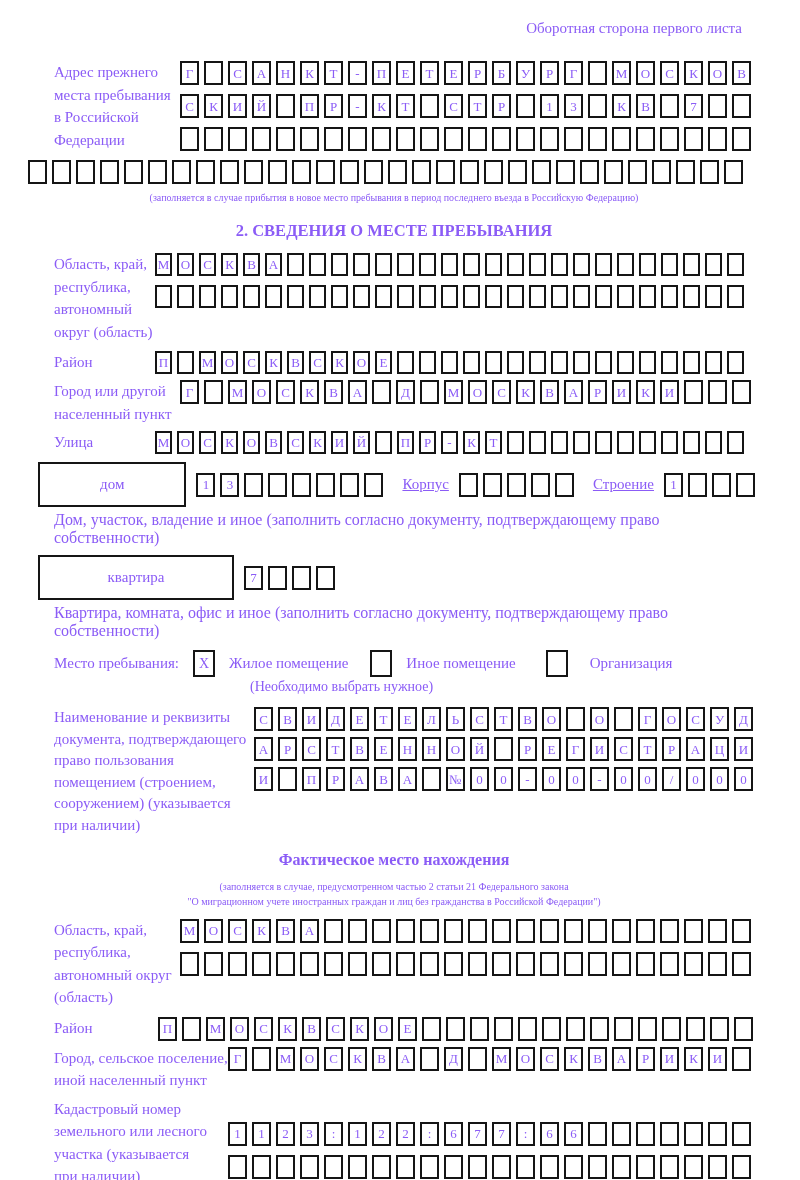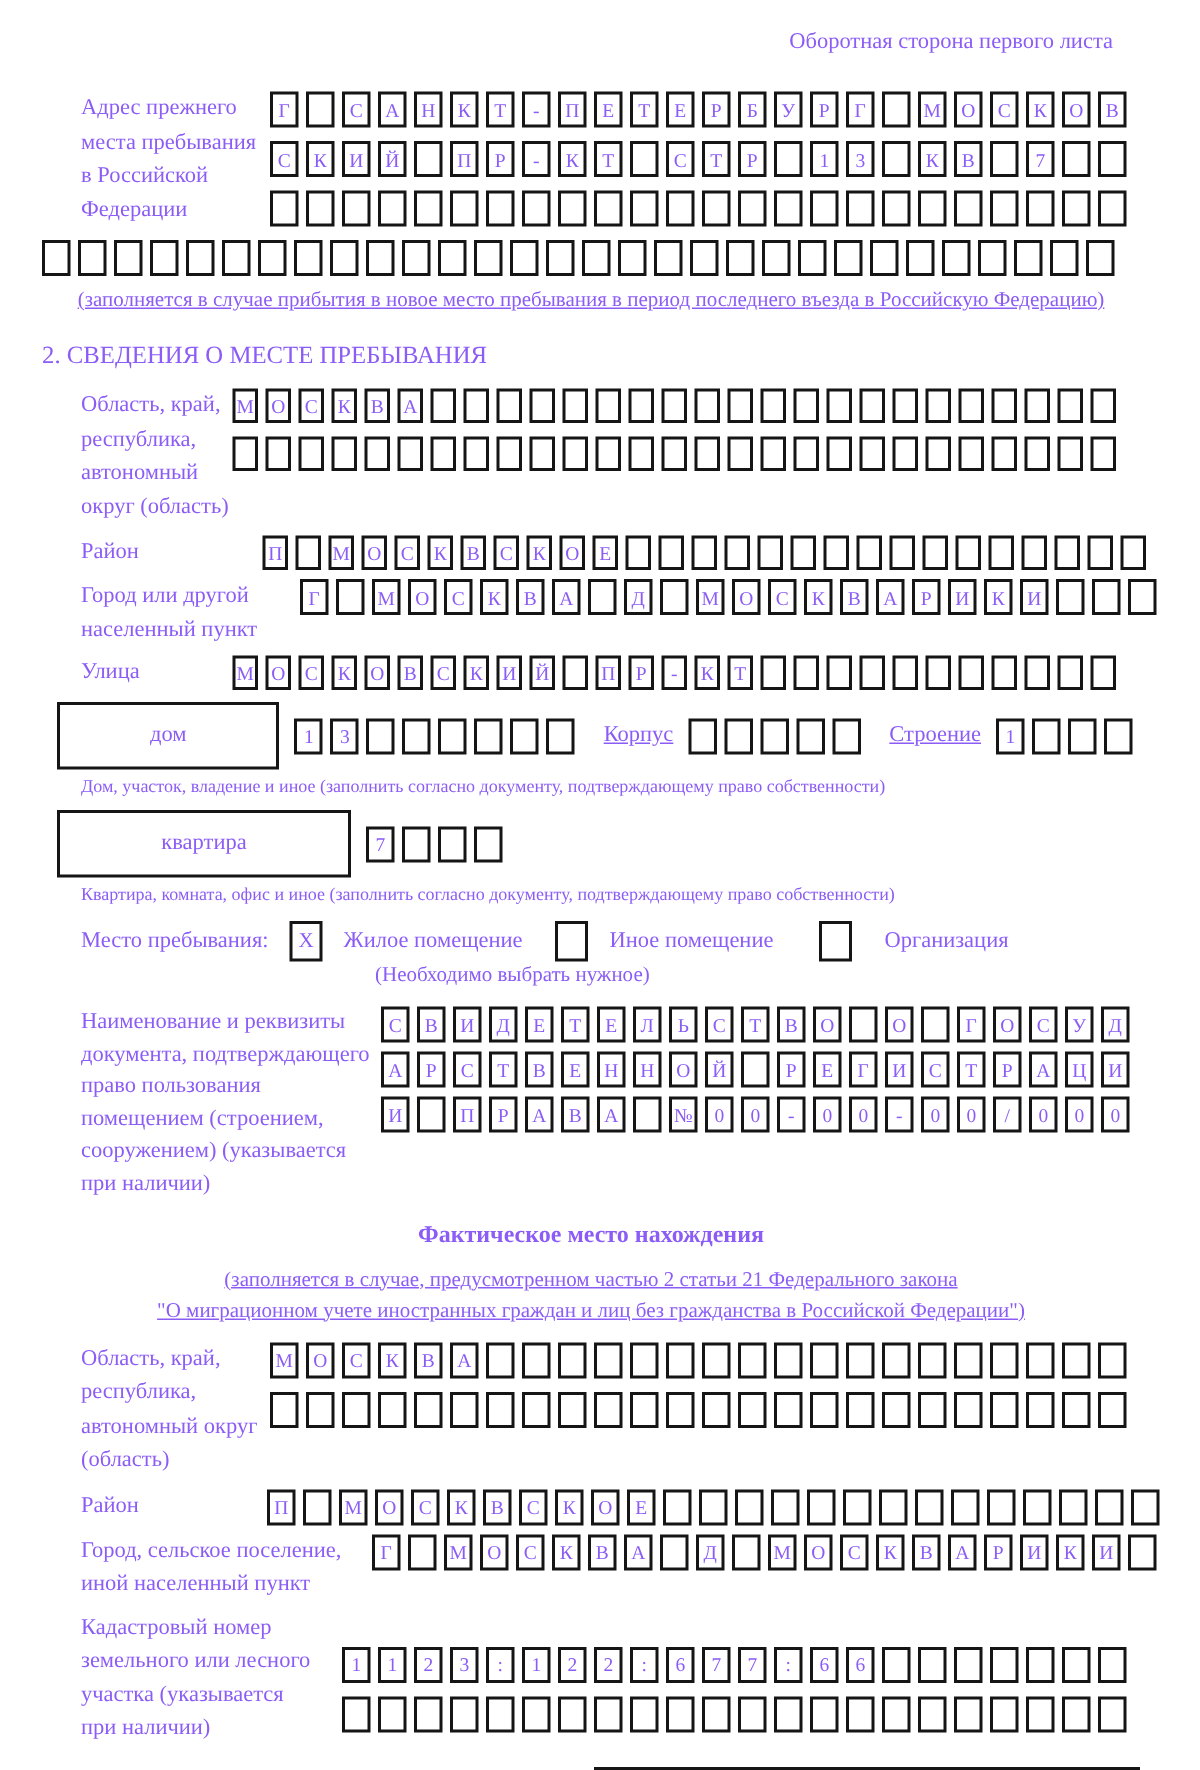--- a/index.html
+++ b/index.html
@@ -22,25 +22,25 @@
   .cells + .cells { margin-top:9px; }
   .cell {
     box-sizing:border-box; flex:0 0 auto;
     width:19px; height:24px; margin-right:5px;
     border:2px solid #151515;
     display:flex; align-items:center; justify-content:center;
     font-size:13px; line-height:1; font-family:"Liberation Serif","DejaVu Serif",serif;
   }
   .g22 .cell { width:17px; height:23px; margin-right:5px; }
 
-  .caption { font-size:12px; margin:3px 0 8px; padding-left:26px; }
-  .center-note { text-align:center; font-size:14px; margin:6px 0 10px; line-height:1.5; white-space:pre-line;text-decoration:underline; }
-  .sec-title { font-weight:normal; font-size:16.5px; margin:16px 0 12px; }
-
-  .mb8 { margin-bottom:8px; } .mb6 { margin-bottom:6px;gap:20px; } .mb12 { margin-bottom:12px; }
+  .caption { font-size:16px; margin:3px 0 8px; padding-left:26px; }
+  .center-note { text-align:center; font-size:10px; margin:6px 0 10px; line-height:1.5; white-space:pre-line; }
+  .sec-title { text-align:center; font-weight:bold; font-size:16.5px; margin:16px 0 12px; }
+
+  .mb8 { margin-bottom:8px; } .mb6 { margin-bottom:6px; } .mb12 { margin-bottom:12px; }
 
   .dom-row { display:flex; align-items:center; margin:2px 0 4px 10px; }
   .wide-box { box-sizing:border-box; border:2px solid #151515; height:45px;
     display:flex; align-items:center; justify-content:center; font-size:15px; }
   .wide-box.dom { width:160px; margin-right:10px; }
   .wide-box.kv  { width:196px; margin-right:10px; }
   .inline-label { padding:0 10px 0 14px;text-decoration:underline; }
 
   .mesto-row { display:flex; align-items:center; padding-left:26px; margin:4px 0 2px; }
   .checkbox { box-sizing:border-box; width:22px; height:27px; border:2px solid #151515;

